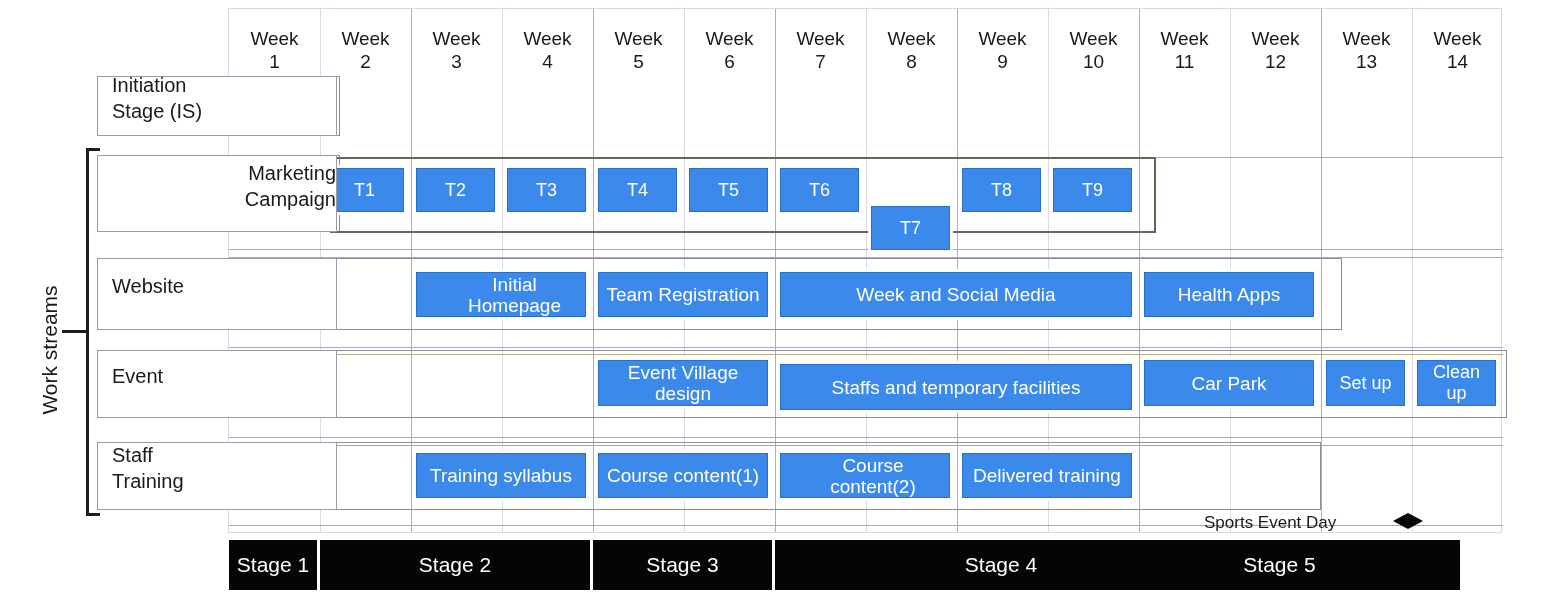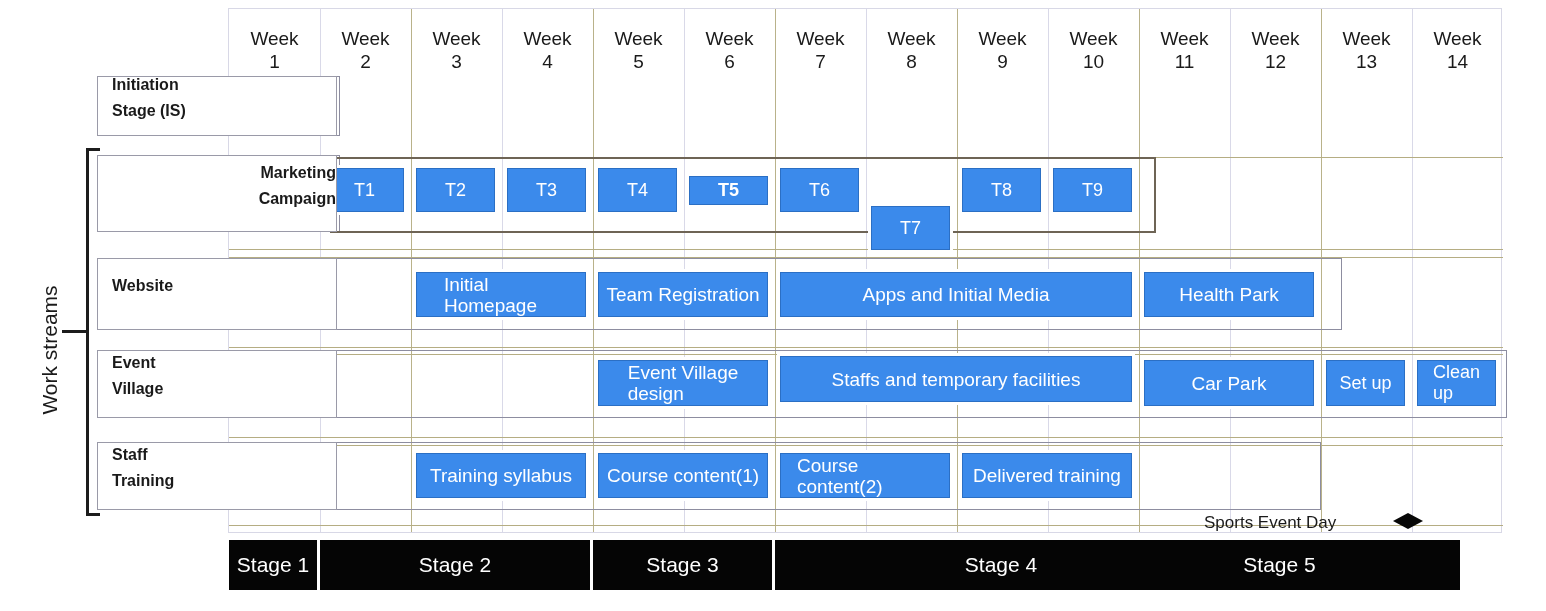--- a/index.html
+++ b/index.html
@@ -57,29 +57,28 @@
   
   .hsep { position: absolute; height: 1px; background: #b5ad83; }
 
   
   .rowlabel {
     position: absolute;
     left: 97px;
     width: 240px;
     border: 1px solid #9a9aa8;
     background: #ffffff;
-    font-size: 16px;
+    font-size: 20px;
     line-height: 26px;
     color: #1a1a1a;
     padding: 0 0 16px 14px;
     display: flex;
     flex-direction: column;
     justify-content: center;
     z-index: 6;
-    font-weight: bold;
   }
 
   
   .stream-box {
     position: absolute;
     border: 1px solid #8d8da0;
     background: transparent;
     z-index: 3;
   }
   .bracket-box {
@@ -95,21 +94,21 @@
     position: absolute;
     background: #3b8aeb;
     border: 1px solid #2b6fc4;
     box-shadow: 0 0 0 3px #ffffff;
     color: #ffffff;
     font-size: 19px;
     line-height: 21px;
     display: flex;
     align-items: center;
     justify-content: center;
-    text-align: left;
+    text-align: center;
     overflow: hidden;
     z-index: 5;
     white-space: pre-line;
   }
   .bar.small { font-size: 18px; }
 
   
   .stage {
     position: absolute;
     height: 50px;
@@ -243,21 +242,20 @@
       </div>
       <div class="rowlabel" style="top: 155px; height: 77px; text-align: right;">
         <div>Marketing</div>
         <div>Campaign</div>
       </div>
       <div class="rowlabel" style="top: 258px; height: 72px;">
         <div>Website</div>
       </div>
       <div class="rowlabel" style="top: 350px; height: 68px;">
         <div>Event</div>
-        <div>Village</div>
       </div>
       <div class="rowlabel" style="top: 442px; height: 68px;">
         <div>Staff</div>
         <div>Training</div>
       </div>
     </div>
 
   <div id="streamboxes">
       <div class="stream-box" style="left: 97px; top: 76px; width: 243px; height: 60px;"></div>
       <div class="stream-box" style="left: 97px; top: 155px; width: 243px; height: 77px;"></div>
@@ -266,32 +264,32 @@
       <div class="stream-box" style="left: 97px; top: 350px; width: 1410px; height: 68px;"></div>
       <div class="stream-box" style="left: 97px; top: 442px; width: 1224px; height: 68px;"></div>
     </div>
 
   <div id="bars">
       <div class="bar small" style="left: 234px; top: 86px; width: 79px; height: 44px;">IS</div>
       <div class="bar small" style="left: 325px; top: 168px; width: 79px; height: 44px;">T1</div>
       <div class="bar small" style="left: 416px; top: 168px; width: 79px; height: 44px;">T2</div>
       <div class="bar small" style="left: 507px; top: 168px; width: 79px; height: 44px;">T3</div>
       <div class="bar small" style="left: 598px; top: 168px; width: 79px; height: 44px;">T4</div>
-      <div class="bar small" style="left: 689px; top: 176px; width: 79px; height: 29px; font-weight: bold;">T5</div>
+      <div class="bar small" style="left: 689px; top: 168px; width: 79px; height: 44px;">T5</div>
       <div class="bar small" style="left: 780px; top: 168px; width: 79px; height: 44px;">T6</div>
       <div class="bar small" style="left: 871px; top: 168px; width: 79px; height: 44px; margin-top: 38px;">T7</div>
       <div class="bar small" style="left: 962px; top: 168px; width: 79px; height: 44px;">T8</div>
       <div class="bar small" style="left: 1053px; top: 168px; width: 79px; height: 44px;">T9</div>
       <div class="bar" style="left: 416px; top: 272px; width: 170px; height: 45px; padding-left: 27px;">Initial Homepage</div>
       <div class="bar" style="left: 598px; top: 272px; width: 170px; height: 45px;">Team Registration</div>
-      <div class="bar" style="left: 780px; top: 272px; width: 352px; height: 45px;">Apps and Initial Media</div>
-      <div class="bar" style="left: 1144px; top: 272px; width: 170px; height: 45px;">Health Park</div>
+      <div class="bar" style="left: 780px; top: 272px; width: 352px; height: 45px;">Week and Social Media</div>
+      <div class="bar" style="left: 1144px; top: 272px; width: 170px; height: 45px;">Health Apps</div>
       <div class="bar" style="left: 598px; top: 360px; width: 170px; height: 46px;">Event Village
 design</div>
-      <div class="bar" style="left: 780px; top: 356px; width: 352px; height: 46px;">Staffs and temporary facilities</div>
+      <div class="bar" style="left: 780px; top: 364px; width: 352px; height: 46px;">Staffs and temporary facilities</div>
       <div class="bar" style="left: 1144px; top: 360px; width: 170px; height: 46px;">Car Park</div>
       <div class="bar small" style="left: 1326px; top: 360px; width: 79px; height: 46px;">Set up</div>
       <div class="bar small" style="left: 1417px; top: 360px; width: 79px; height: 46px;">Clean
 up</div>
       <div class="bar" style="left: 416px; top: 453px; width: 170px; height: 45px;">Training syllabus</div>
       <div class="bar" style="left: 598px; top: 453px; width: 170px; height: 45px;">Course content(1)</div>
       <div class="bar" style="left: 780px; top: 453px; width: 170px; height: 45px; padding-left: 16px;">Course content(2)</div>
       <div class="bar" style="left: 962px; top: 453px; width: 170px; height: 45px;">Delivered training</div>
     </div>
 

